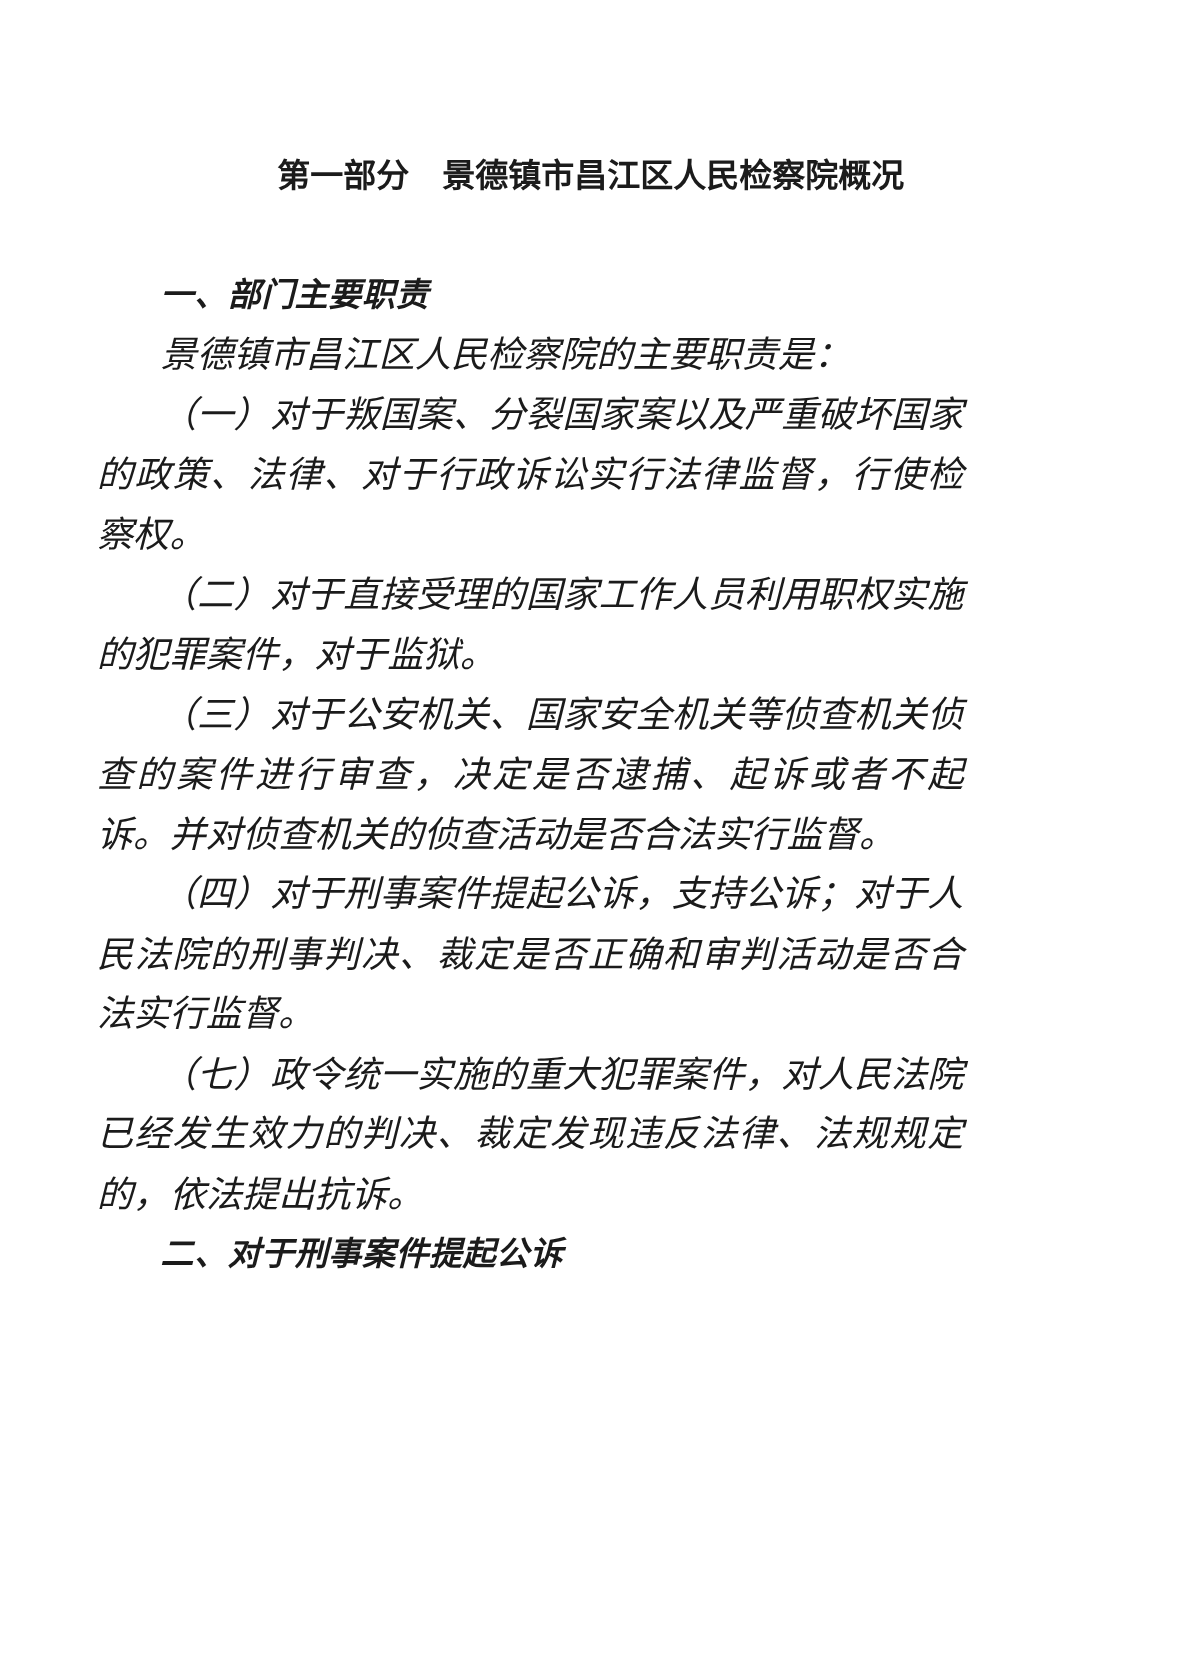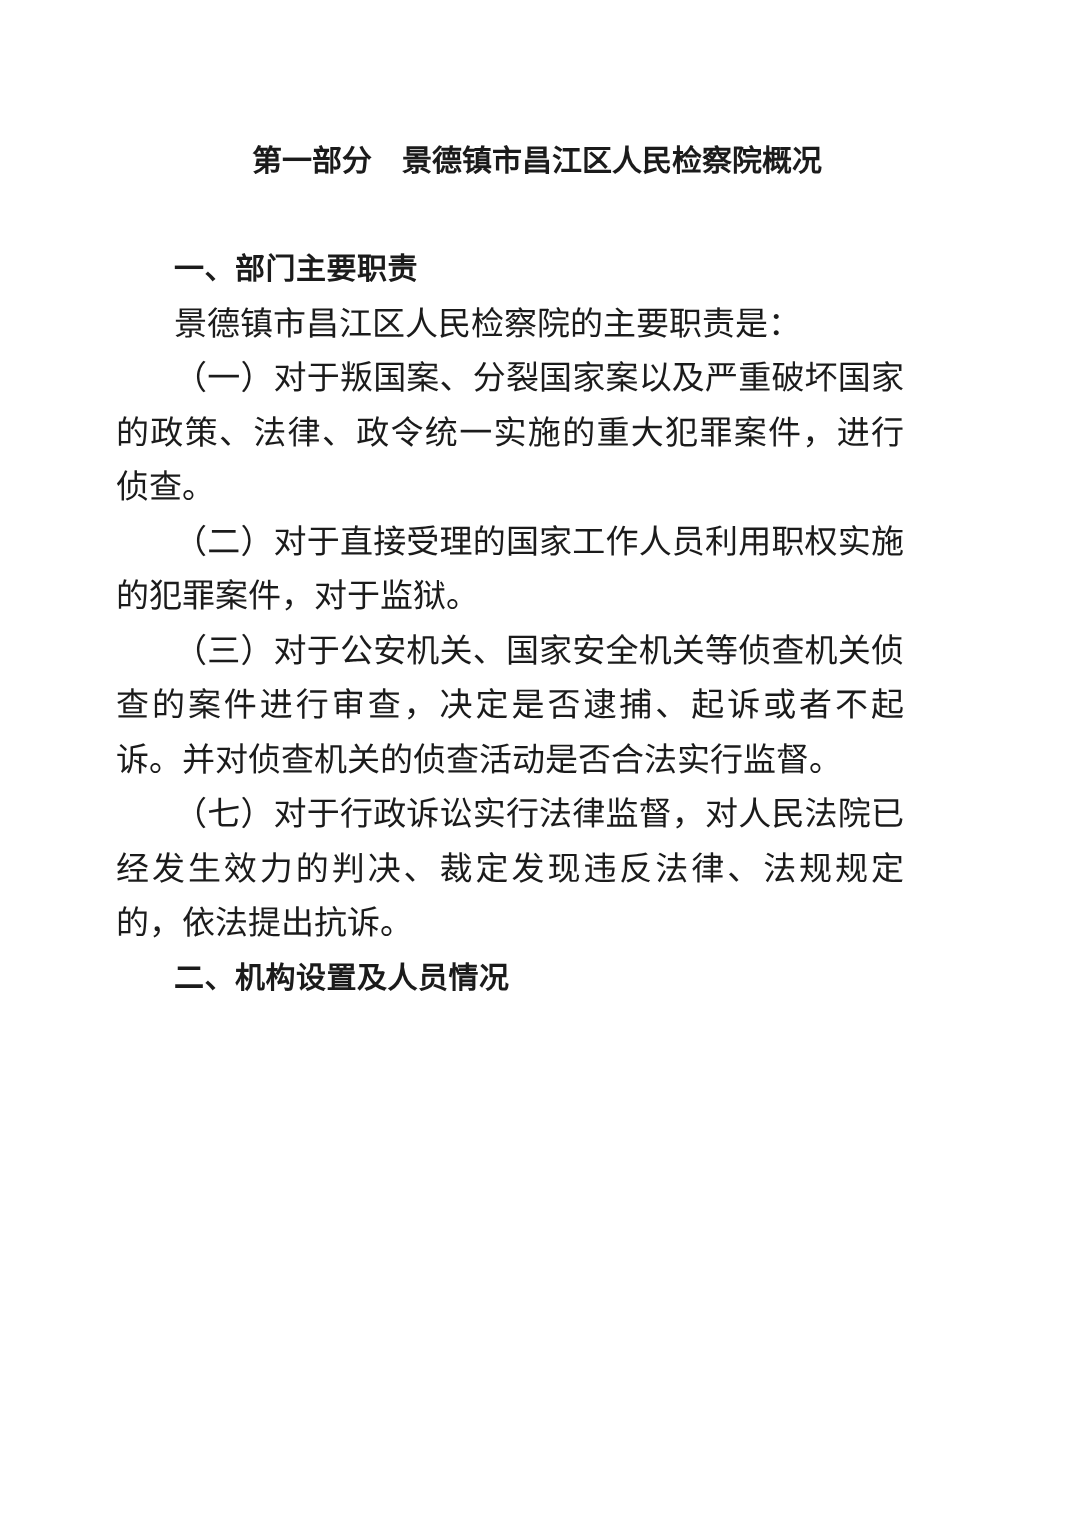--- a/index.html
+++ b/index.html
@@ -22,22 +22,23 @@
     font-family: "Liberation Serif", "DejaVu Serif", serif;
     font-weight: 700;
     font-size: 30px;
     line-height: 54px;
     text-align: center;
     margin: 0 0 54px 0;
     white-space: pre;
   }
   .content {
     box-sizing: border-box;
-    margin-left: 116px;
+    margin-left: 88px;
     width: 788px;
+    font-style: italic;
   }
   .sec-heading {
     font-family: "Liberation Sans", "DejaVu Sans", sans-serif;
     font-weight: 700;
     font-size: 30px;
     line-height: 54.5px;
     margin: 0;
     text-indent: 58px;
     letter-spacing: 0.5px;
   }
@@ -58,27 +59,28 @@
 <div class="page">
 
   <div class="doc-title">第一部分　景德镇市昌江区人民检察院概况</div>
 
   <div class="content">
 
     <h2 class="sec-heading">一、部门主要职责</h2>
 
     <p class="body-para">景德镇市昌江区人民检察院的主要职责是：</p>
 
-    <p class="body-para">（一）对于叛国案、分裂国家案以及严重破坏国家的政策、法律、政令统一实施的重大犯罪案件，进行侦查。</p>
+    <p class="body-para">（一）对于叛国案、分裂国家案以及严重破坏国家的政策、法律、对于行政诉讼实行法律监督，行使检察权。</p>
 
     <p class="body-para">（二）对于直接受理的国家工作人员利用职权实施的犯罪案件，对于监狱。</p>
 
     <p class="body-para">（三）对于公安机关、国家安全机关等侦查机关侦查的案件进行审查，决定是否逮捕、起诉或者不起诉。并对侦查机关的侦查活动是否合法实行监督。</p>
 
+    <p class="body-para">（四）对于刑事案件提起公诉，支持公诉；对于人民法院的刑事判决、裁定是否正确和审判活动是否合法实行监督。</p>
 
 
 
-    <p class="body-para">（七）对于行政诉讼实行法律监督，对人民法院已经发生效力的判决、裁定发现违反法律、法规规定的，依法提出抗诉。</p>
+    <p class="body-para">（七）政令统一实施的重大犯罪案件，对人民法院已经发生效力的判决、裁定发现违反法律、法规规定的，依法提出抗诉。</p>
 
-    <h2 class="sec-heading">二、机构设置及人员情况</h2>
+    <h2 class="sec-heading">二、对于刑事案件提起公诉</h2>
 
   </div>
 </div>
 
 </body></html>

